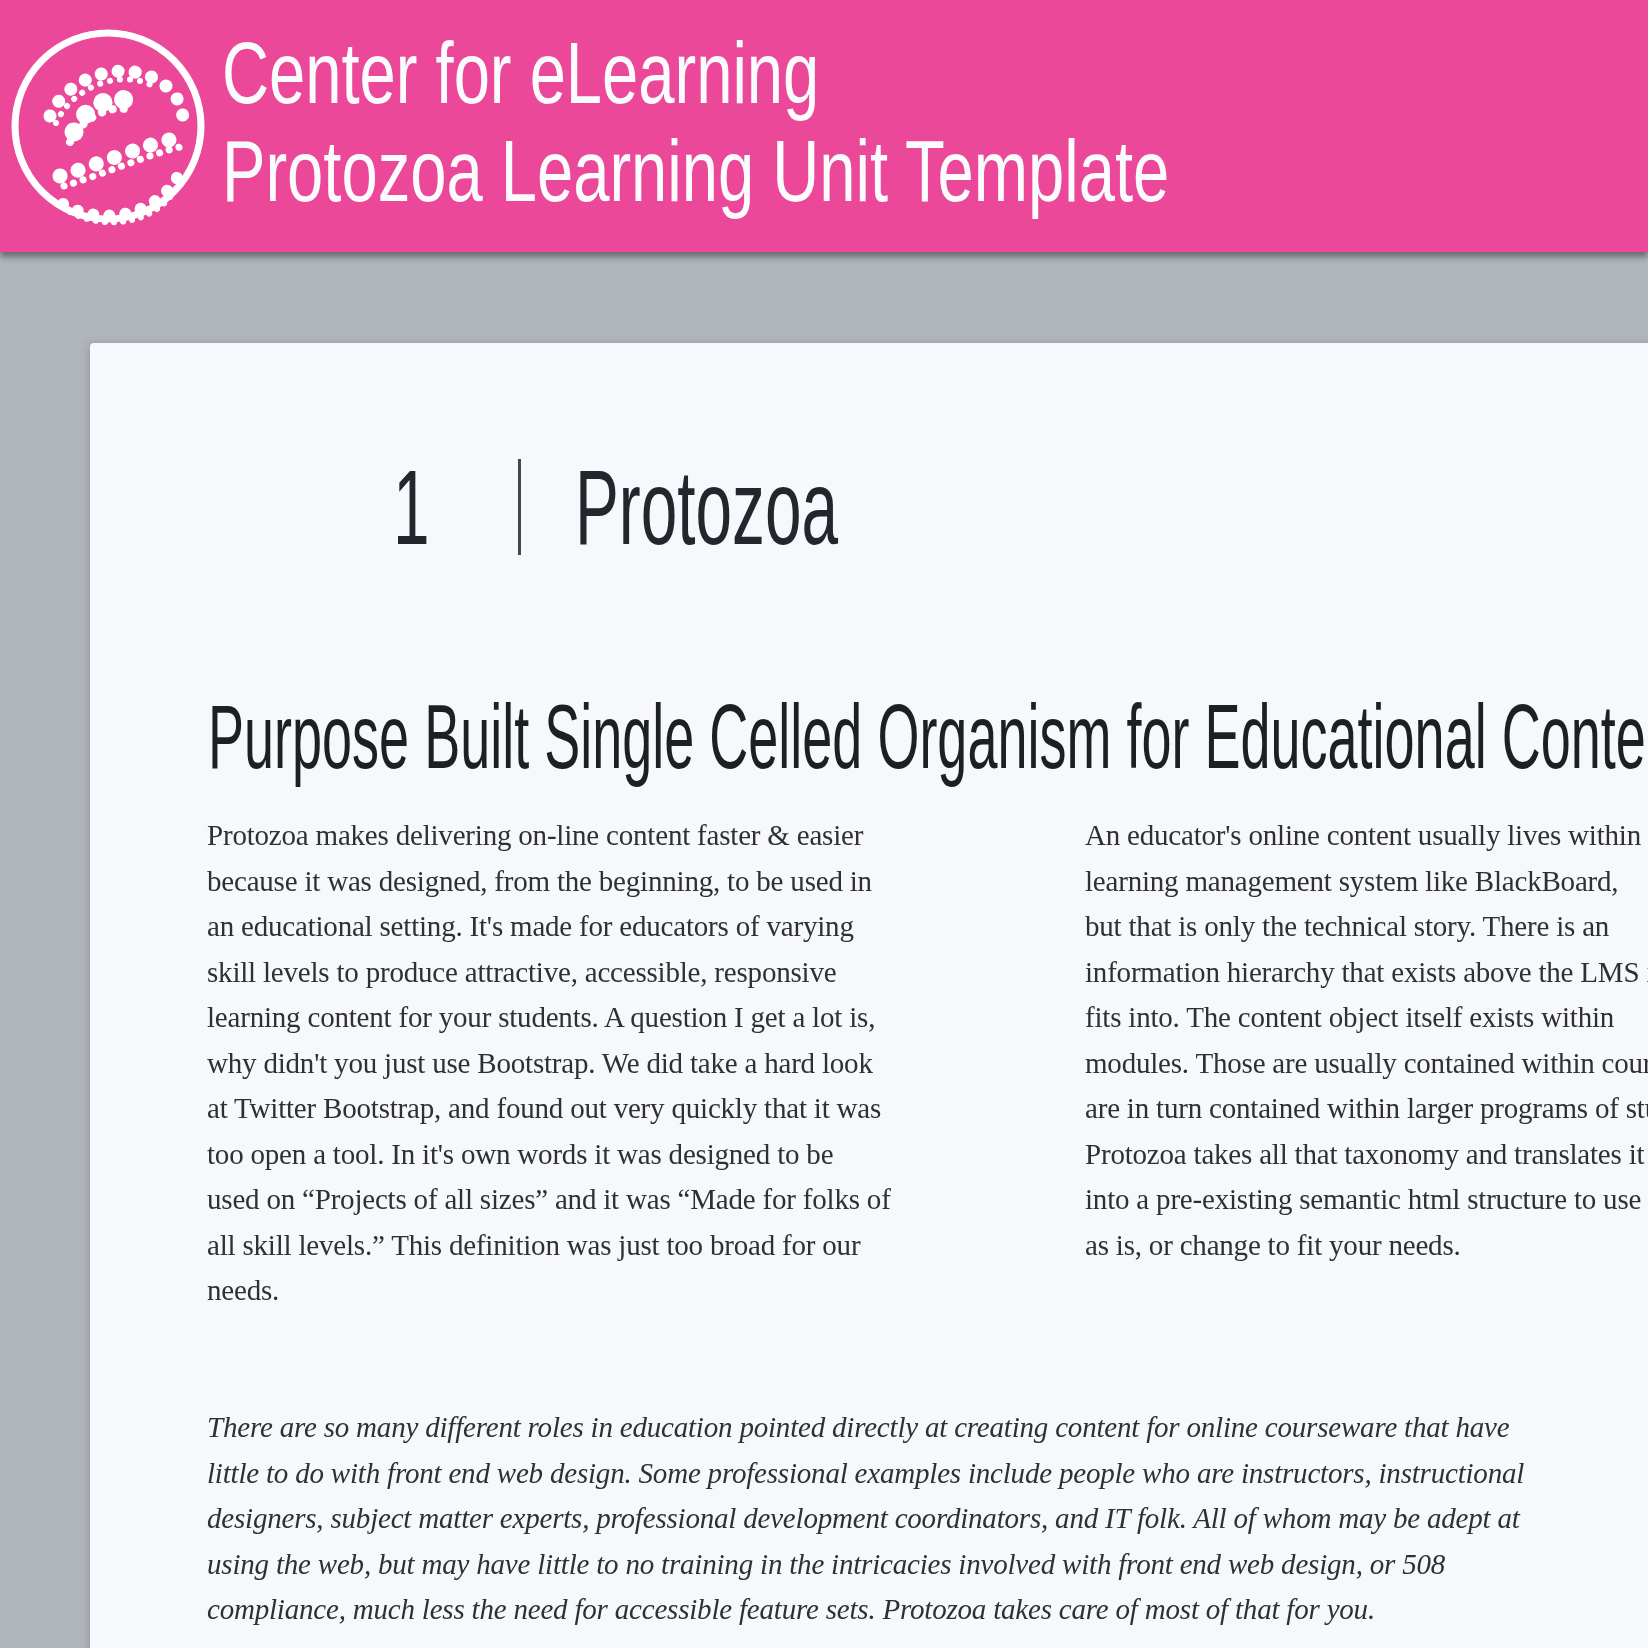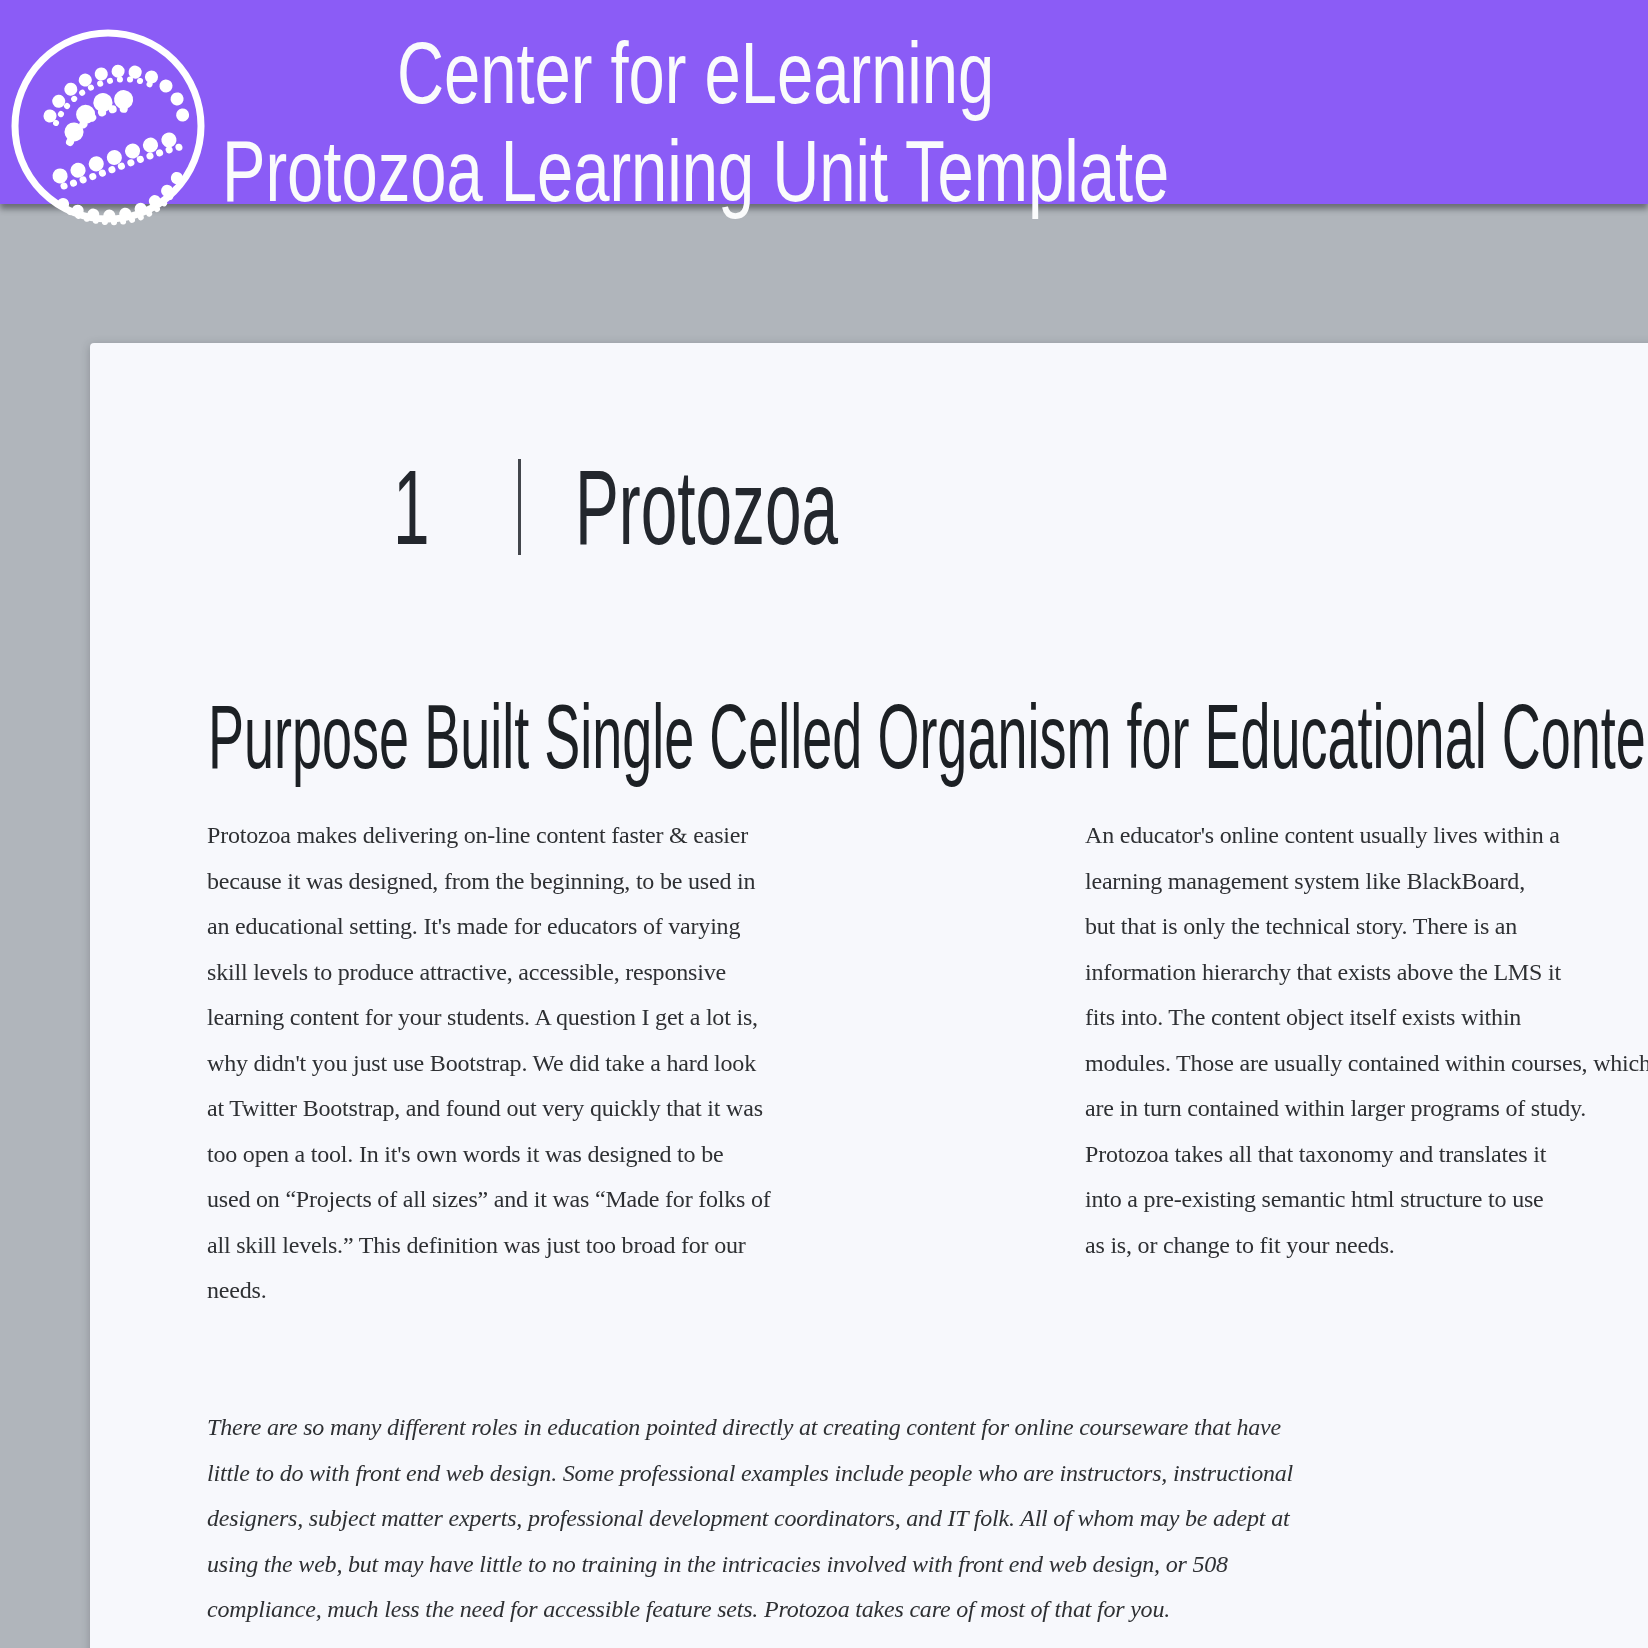--- a/index.html
+++ b/index.html
@@ -4,25 +4,24 @@
 <style>
   * { box-sizing: border-box; margin: 0; padding: 0; }
   html, body { width: 1648px; height: 1648px; overflow: hidden; }
   body {
     background: #b0b5bb;
     font-family: "Liberation Sans", sans-serif;
     position: relative;
   }
   
   .site-header {
-    position: absolute; left: 0; top: 0; width: 1648px; height: 204px;
-    background: #8b5cf6;
+    position: absolute; left: 0; top: 0; width: 1648px; height: 252px;
+    background: #ec4899;
     box-shadow: 0 5px 6px rgba(20, 23, 28, 0.45);
     z-index: 5;
-    text-align: center;
   }
   .logo-wrap { position: absolute; left: 8px; top: 26px; width: 200px; height: 200px; }
   .site-title { position: absolute; left: 222px; top: 24px; color: #fafbfc; }
   .site-title .t-line {
     font-size: 88px; line-height: 98px; font-weight: 400;
     white-space: nowrap;
     transform: scaleX(0.74); transform-origin: 0 50%;
   }
   
   .content-card {
@@ -49,21 +48,21 @@
     margin: 0 54px 0 48px; flex: none;
   }
   .article-subtitle {
     position: absolute; left: 118px; top: 347px;
     font-size: 90px; line-height: 94px; font-weight: 400; color: #1c2024;
     white-space: nowrap;
     transform: scaleX(0.60); transform-origin: 0 50%;
   }
   .body-text {
     font-family: "Liberation Serif", serif;
-    font-size: 24px; line-height: 45.5px; color: #2e3033;
+    font-size: 29px; line-height: 45.5px; color: #2e3033;
     white-space: pre; letter-spacing: -0.2px;
   }
   .col-left  { position: absolute; left: 117px; top: 470px; width: 828px; overflow: hidden; }
   .col-right { position: absolute; left: 995px; top: 470px; }
   .para-full { position: absolute; left: 117px; top: 1062px; font-style: italic; }
 </style>
 </head>
 <body>
 
 <header class="site-header">

